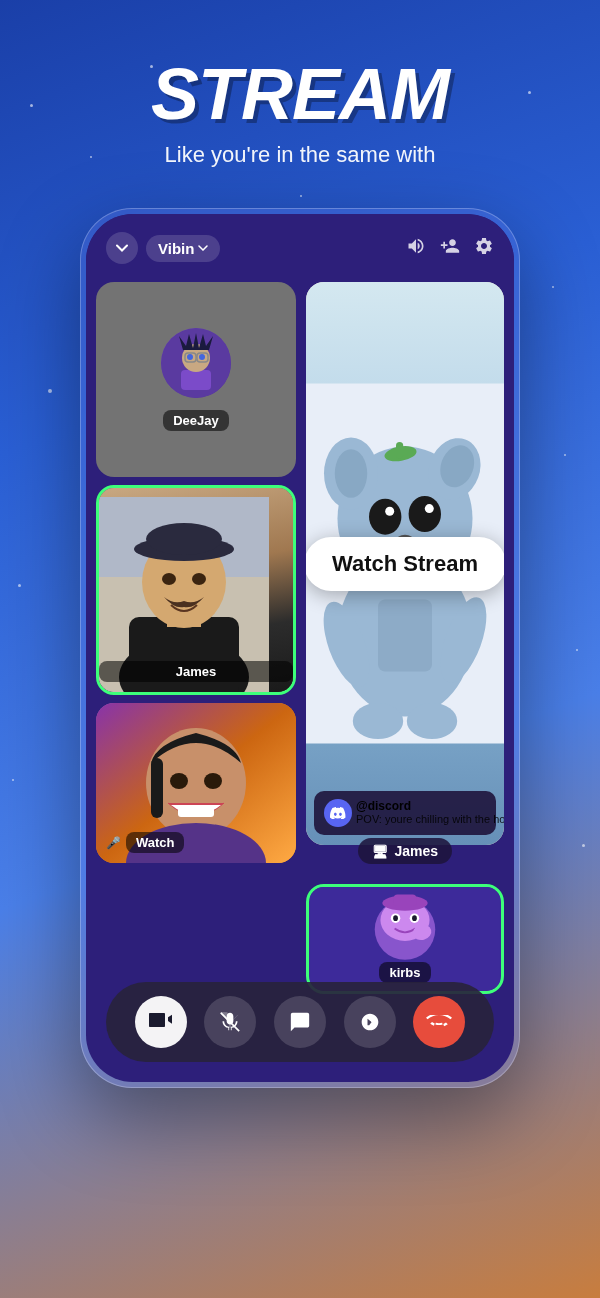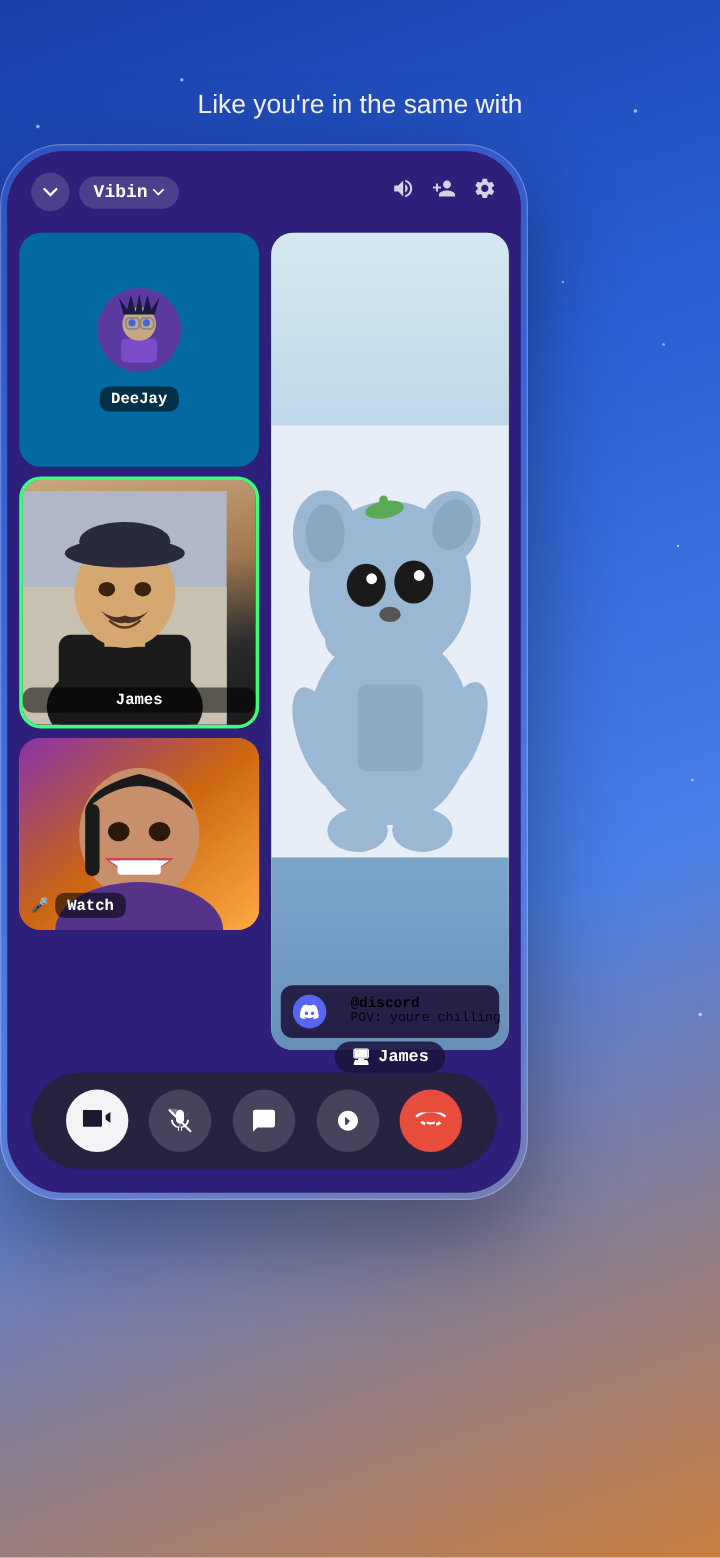--- a/index.html
+++ b/index.html
@@ -54,21 +54,22 @@
       margin-top: 14px;
       font-weight: 400;
       opacity: 0.95;
     }
 
     
     .phone-container {
       position: relative;
       z-index: 2;
       display: flex;
-      font-family: Liberation Mono, monospace;
+      justify-content: center;
+      margin-top: 20px;
     }
 
     .phone-outer {
       width: 440px;
       height: 880px;
       background: rgba(100, 120, 220, 0.25);
       border-radius: 52px;
       padding: 6px;
       box-shadow: 0 30px 80px rgba(0,0,0,0.4), inset 0 0 0 1px rgba(255,255,255,0.25);
       backdrop-filter: blur(4px);
@@ -153,21 +154,21 @@
     
     .video-tile {
       border-radius: 18px;
       overflow: hidden;
       position: relative;
       background: #3d2a9a;
     }
 
     .deejay-tile {
       height: 195px;
-      background: #0369a1;
+      background: #737373;
       display: flex;
       flex-direction: column;
       align-items: center;
       justify-content: center;
       gap: 12px;
     }
 
     .user-label {
       background: rgba(0,0,0,0.55);
       color: white;
@@ -296,21 +297,21 @@
     
     .discord-overlay {
       position: absolute;
       bottom: 10px;
       left: 8px;
       right: 8px;
       background: rgba(30, 20, 60, 0.9);
       border-radius: 10px;
       padding: 8px 10px;
       display: flex;
-      gap: 20px;
+      gap: 4px;
       align-items: flex-start;
       z-index: 4;
     }
 
     .discord-logo {
       width: 28px;
       height: 28px;
       background: #5865f2;
       border-radius: 50%;
       display: flex;
@@ -431,20 +432,21 @@
   <div class="star" style="width:3px;height:3px;top:45%;left:3%"></div>
   <div class="star" style="width:2px;height:2px;top:50%;left:96%"></div>
   <div class="star" style="width:2px;height:2px;top:60%;left:2%"></div>
   <div class="star" style="width:3px;height:3px;top:65%;left:97%"></div>
   <div class="star" style="width:2px;height:2px;top:15%;left:50%"></div>
   <div class="star" style="width:2px;height:2px;top:25%;left:60%"></div>
 </div>
 
 <div class="header-section">
   <div class="title-text">
+    <div>STREAM</div>
   </div>
   <div class="subtitle-text">Like you're in the same with</div>
 </div>
 
 <div class="phone-container">
   <div class="phone-outer">
     <div class="phone-inner">
 
       <div class="top-bar">
         <div class="top-bar-left">
@@ -614,20 +616,21 @@
                 <ellipse cx="175" cy="285" rx="20" ry="50" fill="#9ab8d4" transform="rotate(20, 175, 285)"></ellipse>
 
                 <ellipse cx="72" cy="200" rx="22" ry="18" fill="#9ab8d4"></ellipse>
 
                 <ellipse cx="80" cy="375" rx="28" ry="20" fill="#9ab8d4"></ellipse>
                 <ellipse cx="140" cy="375" rx="28" ry="20" fill="#9ab8d4"></ellipse>
 
                 <rect x="80" y="240" width="60" height="80" rx="8" fill="#7a98b4" opacity="0.4"></rect>
               </svg>
 
+              <div class="watch-stream-btn">Watch Stream</div>
 
               <div class="discord-overlay">
                 <div class="discord-logo">
                   <svg width="16" height="12" viewBox="0 0 20 15" fill="white">
                     <path d="M16.93 1.33A16.1 16.1 0 0 0 12.78.02a.06.06 0 0 0-.06.03c-.18.32-.38.73-.52 1.06a14.87 14.87 0 0 0-4.4 0C7.66.71 7.45.31 7.27 0a.06.06 0 0 0-.06-.03 16.06 16.06 0 0 0-4.15 1.31.05.05 0 0 0-.02.02C.44 5.5-.27 9.54.08 13.53c0 .02.01.03.03.04a16.18 16.18 0 0 0 4.82 2.4.06.06 0 0 0 .07-.02c.37-.5.7-1.03.98-1.58a.06.06 0 0 0-.03-.08 10.66 10.66 0 0 1-1.51-.71.06.06 0 0 1-.01-.1l.3-.24a.06.06 0 0 1 .06-.01c3.17 1.43 6.6 1.43 9.73 0a.06.06 0 0 1 .06.01l.3.24a.06.06 0 0 1-.01.1c-.48.28-.99.52-1.51.71a.06.06 0 0 0-.03.08c.29.55.62 1.07.98 1.58a.06.06 0 0 0 .07.02 16.13 16.13 0 0 0 4.83-2.4.06.06 0 0 0 .03-.04c.4-4.56-.67-8.52-2.84-12.18a.05.05 0 0 0-.02-.02zM6.68 11.13c-.95 0-1.73-.86-1.73-1.92s.77-1.92 1.73-1.92c.97 0 1.74.87 1.73 1.92 0 1.06-.77 1.92-1.73 1.92zm6.4 0c-.95 0-1.73-.86-1.73-1.92s.77-1.92 1.73-1.92c.97 0 1.74.87 1.73 1.92 0 1.06-.76 1.92-1.73 1.92z"></path>
                   </svg>
                 </div>
                 <div>
                   <div class="discord-username">@discord</div>
                   <div class="discord-msg">POV: youre chilling with the homi theres a</div>
@@ -636,20 +639,44 @@
             </div>
           </div>
 
           <div class="james-stream-badge" style="position:relative;bottom:auto;margin-top:-15px;z-index:10;display:flex;justify-content:center;margin-bottom:4px;">
             <div class="stream-badge">
               <span class="monitor-icon">🖥</span>
               <span>James</span>
             </div>
           </div>
 
+          <div class="kirbs-tile">
+            <svg width="200" height="110" viewBox="0 0 200 110" style="position:absolute;inset:0;width:100%;height:100%;">
+              <rect width="200" height="110" fill="#3d2a9a"></rect>
+
+              <circle cx="100" cy="45" r="32" fill="#8855cc"></circle>
+
+              <ellipse cx="100" cy="35" rx="26" ry="22" fill="#cc88ee"></ellipse>
+
+              <ellipse cx="100" cy="17" rx="24" ry="8" fill="#9944bb"></ellipse>
+              <rect x="88" y="8" width="24" height="12" rx="4" fill="#9944bb"></rect>
+
+              <ellipse cx="90" cy="33" rx="5" ry="5" fill="white"></ellipse>
+              <ellipse cx="110" cy="33" rx="5" ry="5" fill="white"></ellipse>
+              <ellipse cx="90" cy="33" rx="2.5" ry="3" fill="#1a1a2e"></ellipse>
+              <ellipse cx="110" cy="33" rx="2.5" ry="3" fill="#1a1a2e"></ellipse>
+
+              <path d="M89 44 Q100 52 111 44" fill="none" stroke="#9944bb" stroke-width="2"></path>
+
+              <ellipse cx="118" cy="48" rx="10" ry="8" fill="#cc88ee" transform="rotate(-15, 118, 48)"></ellipse>
+            </svg>
+            <div class="kirbs-inner" style="position:absolute;bottom:8px;left:0;right:0;display:flex;justify-content:center;">
+              <div class="user-label">kirbs</div>
+            </div>
+          </div>
 
         </div>
 
       </div>
 
       <div class="bottom-toolbar">
         <div class="toolbar-btn white-bg">
           <svg width="24" height="18" viewBox="0 0 24 18" fill="#1a1a2e">
             <path d="M15 0H1C.45 0 0 .45 0 1v12c0 .55.45 1 1 1h14c.55 0 1-.45 1-1V1c0-.55-.45-1-1-1zm8 1.67l-4 2.67V8l4 2.67V1.67z"></path>
           </svg>

